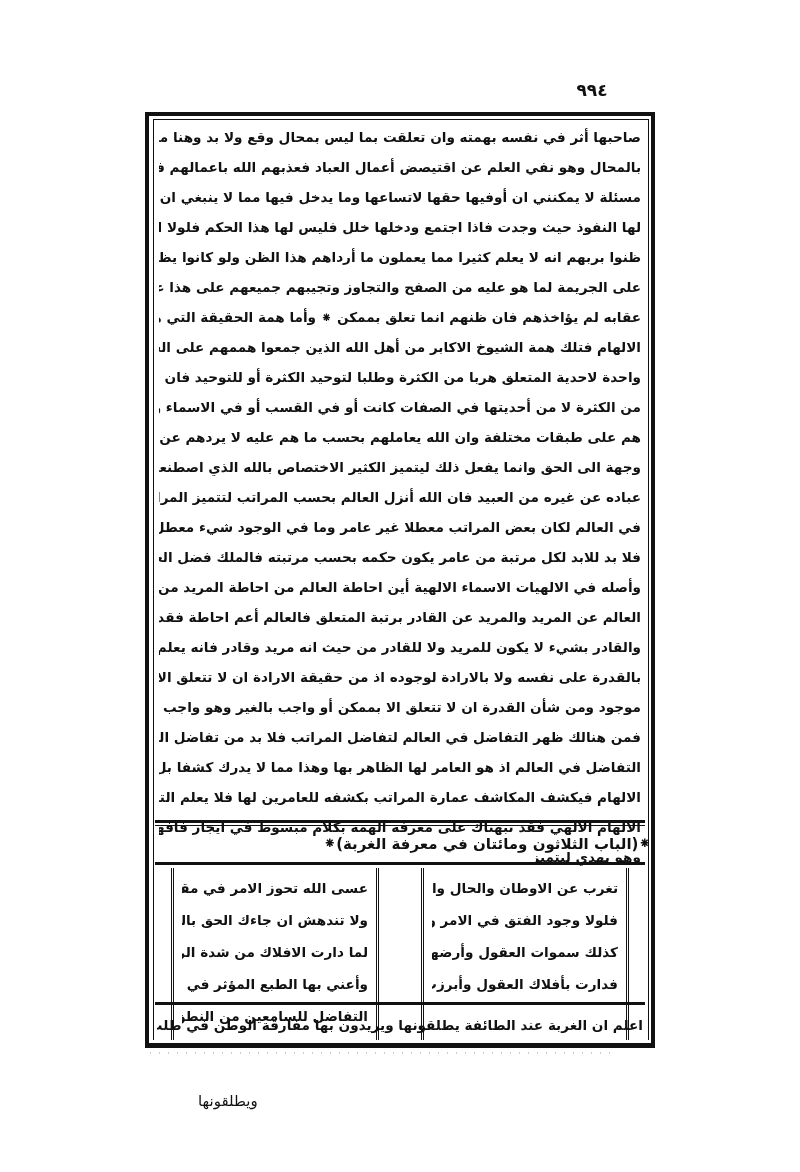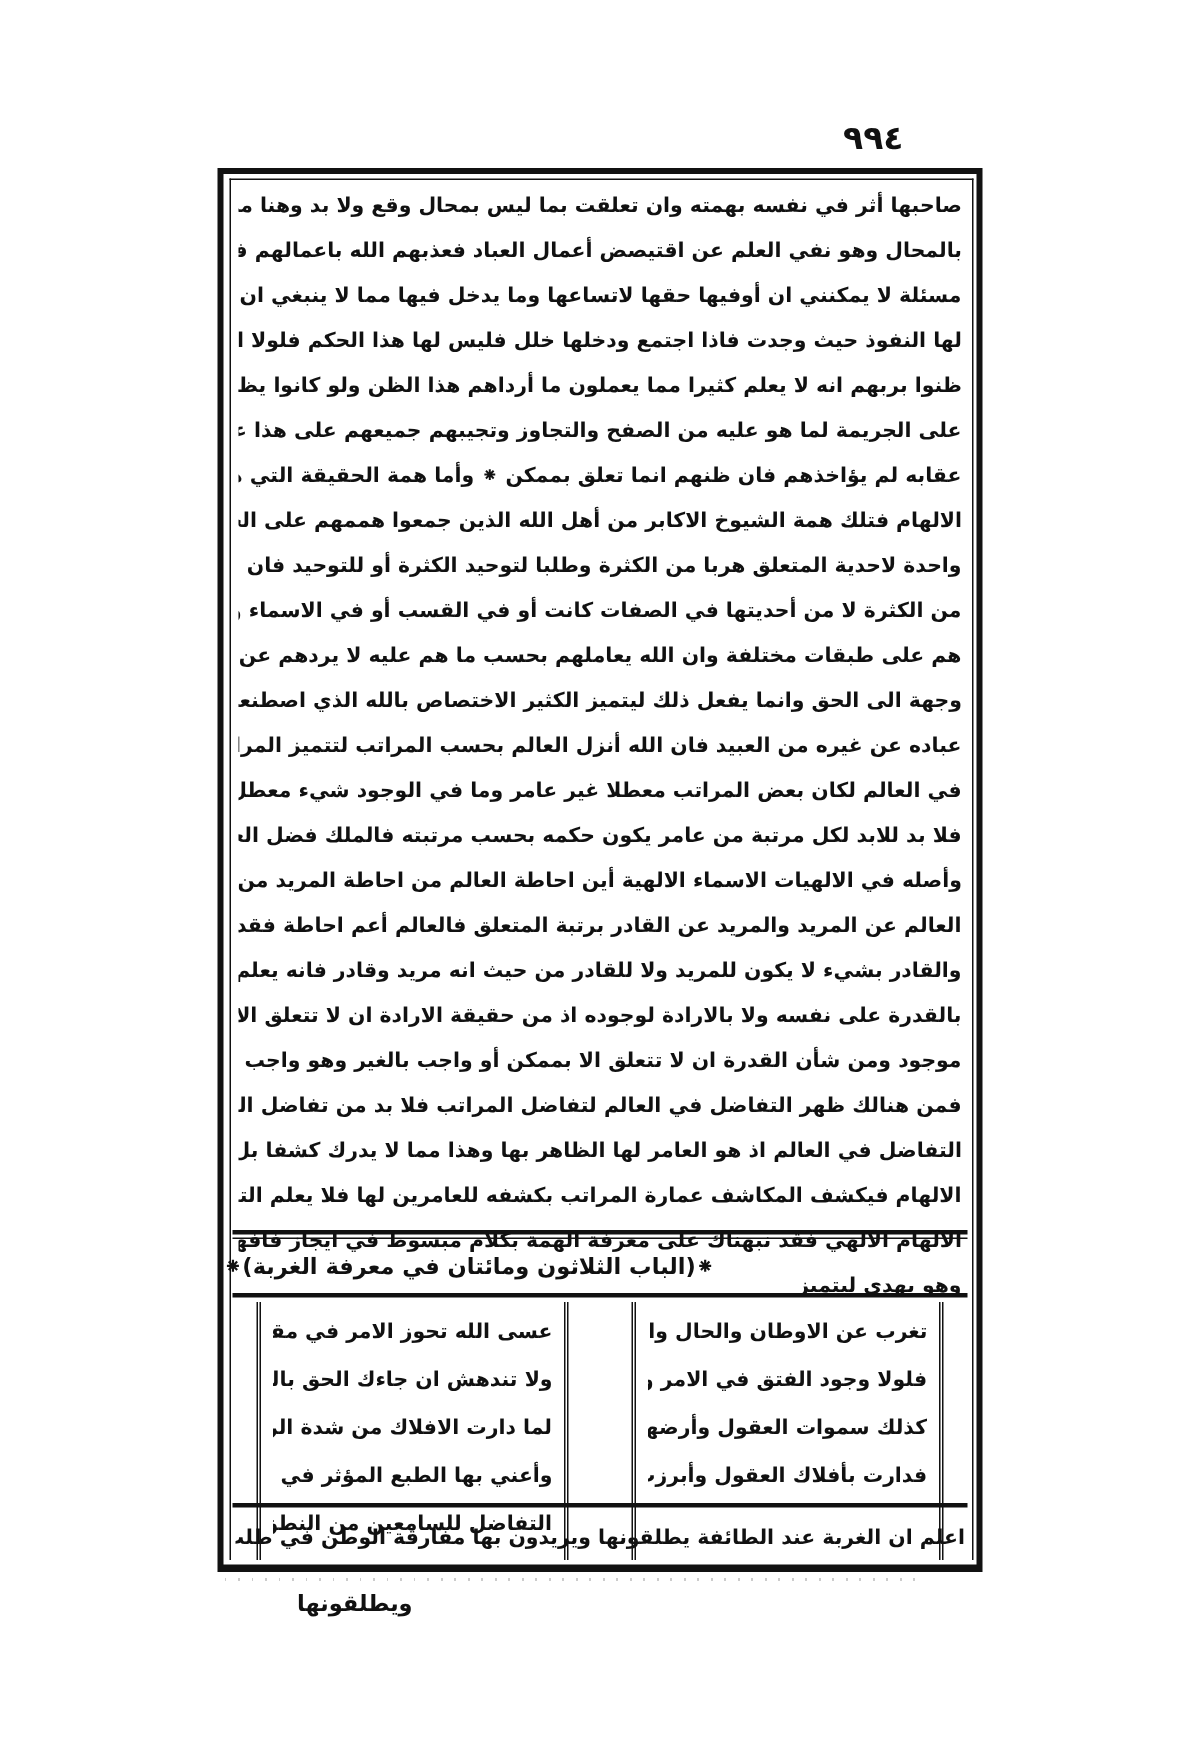--- a/index.html
+++ b/index.html
@@ -1,43 +1,43 @@
 <!DOCTYPE html>
 <html><head>
 <meta charset="utf-8">
 <style>
   html, body { margin: 0; padding: 0; background: #ffffff; }
   body { width: 800px; height: 1172px; position: relative; overflow: hidden;
          font-family: "DejaVu Sans", sans-serif; color: #111; }
-  .page-number { position: absolute; left: 562px; top: 80px; width: 60px; text-align: left;
-                 font-size: 22px; font-weight: bold; direction: rtl; }
+  .page-number { position: absolute; left: 562px; top: 80px; width: 60px; text-align: center;
+                 font-size: 17px; font-weight: bold; direction: rtl; }
   .frame { position: absolute; left: 145px; top: 112px; width: 510px; height: 936px;
            border-left: 4px solid #111; border-right: 4px solid #111;
            border-top: 4px solid #111; border-bottom: 5px solid #111; box-sizing: border-box; }
   .frame-inner { position: absolute; left: 4px; right: 2px; top: 3px; bottom: 3px;
                  border-left: 1px solid #111; border-right: 1px solid #111; border-top: 1px solid #111; }
   .body-text { position: absolute; left: 10px; right: 10px; top: 6px; direction: rtl;
                text-align: justify; text-align-last: justify; }
   .line { height: 30px; line-height: 30px; font-size: 13.6px; font-weight: bold; white-space: nowrap;
           overflow: hidden; text-align: justify; text-align-last: justify; letter-spacing: -0.3px; }
   .line.last { text-align-last: right; }
   .sep { position: absolute; left: 6px; right: 6px; height: 0; border-top: 3px solid #111; }
   .sep.thin { border-top: 1px solid #111; }
   .chapter-title { position: absolute; left: 0; right: 0; top: 712px; height: 32px; line-height: 32px;
-                   text-align: left; direction: rtl; font-size: 15px; font-weight: bold; }
+                   text-align: right; direction: rtl; font-size: 15px; font-weight: bold; }
   .poem { position: absolute; left: 22px; right: 22px; top: 752px; height: 172px; display: flex;
           direction: rtl; justify-content: space-between; }
   .poem-col { width: 208px; border-left: 3px double #111; border-right: 3px double #111;
               box-sizing: border-box; padding: 4px 8px; }
   .verse { height: 32px; line-height: 32px; font-size: 13.6px; font-weight: bold; text-align: justify;
            text-align-last: justify; white-space: nowrap; overflow: hidden; }
   .intro-line { position: absolute; left: 8px; right: 8px; top: 894px; height: 30px; line-height: 30px;
                 direction: rtl; font-size: 13.6px; font-weight: bold; white-space: nowrap; overflow: hidden;
                 text-align: justify; text-align-last: justify; }
-  .catchword { position: absolute; left: 198px; top: 1060px; font-size: 15px; font-weight: bold; direction: rtl; }
+  .catchword { position: absolute; left: 198px; top: 1092px; font-size: 15px; font-weight: normal; direction: rtl; }
   .speckle { position: absolute; left: 150px; top: 1052px; width: 460px; height: 2px;
              background: repeating-linear-gradient(90deg, #999 0 1px, transparent 1px 9px); opacity: .5; }
 </style>
 </head>
 <body>
 
 <div class="page-number">٩٩٤</div>
 
 <div class="frame">
   <div class="frame-inner"></div>

